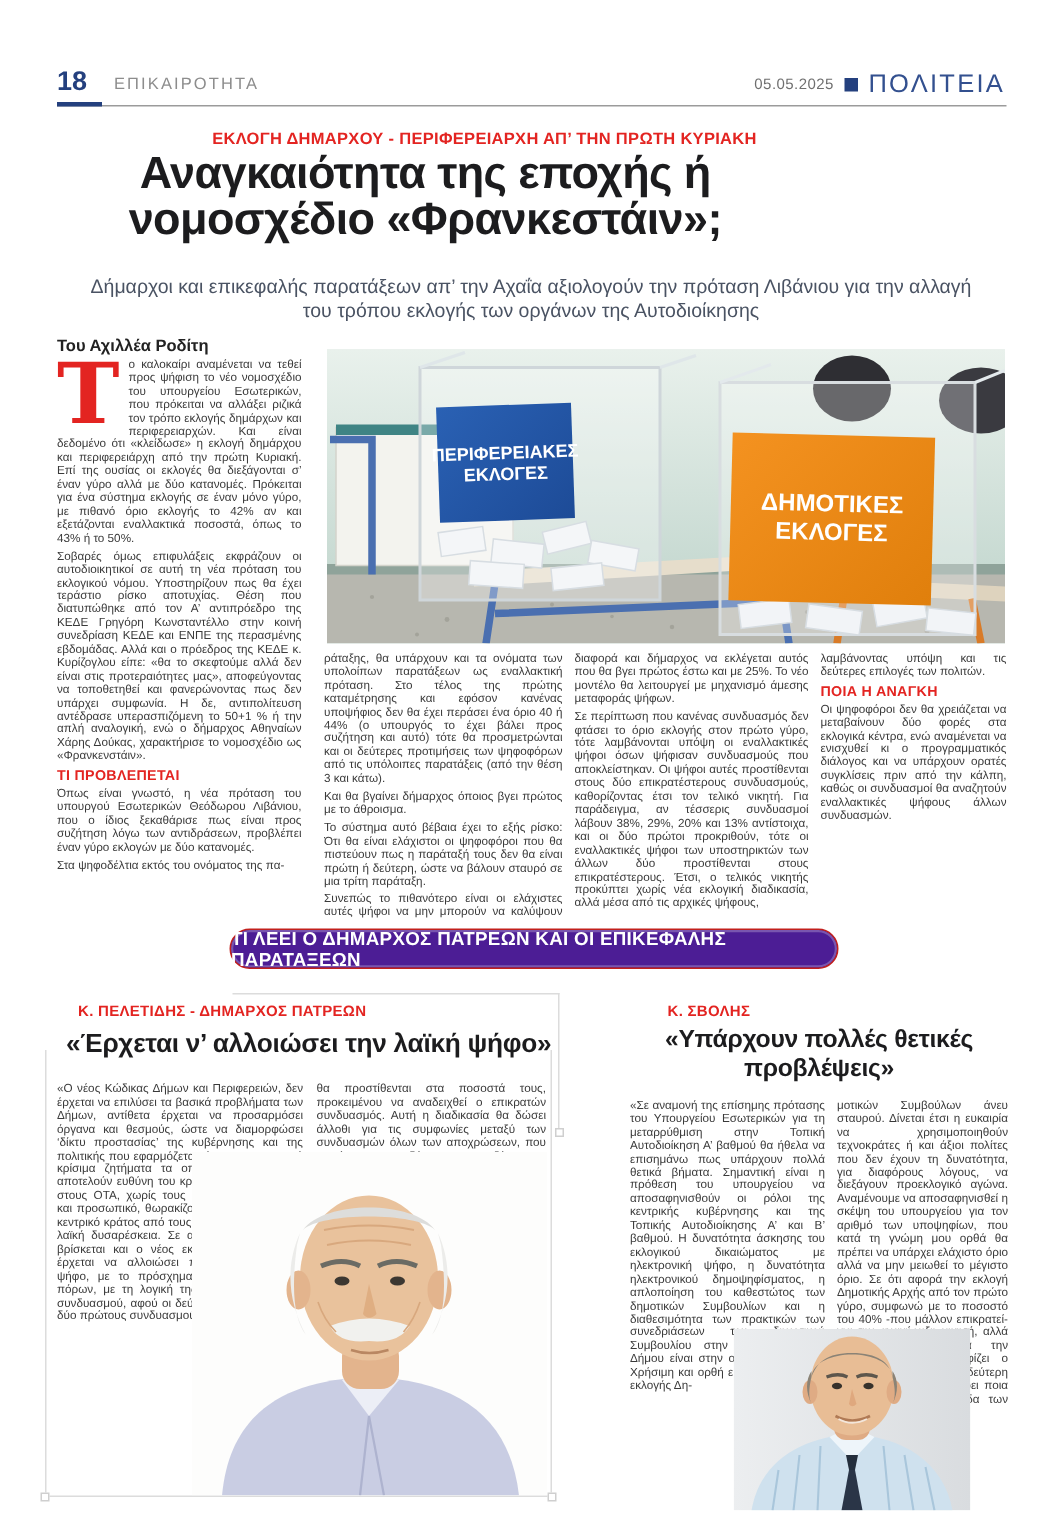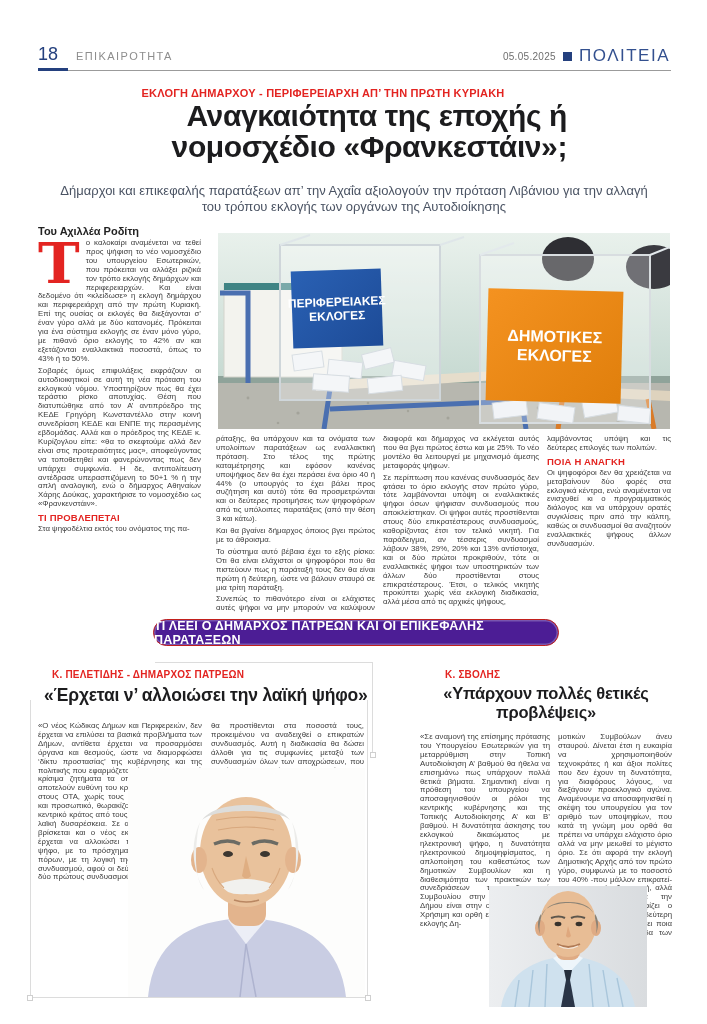--- a/index.html
+++ b/index.html
@@ -1,32 +1,32 @@
 <!DOCTYPE html>
 <html><head>
 <meta charset="utf-8">
 <style>
   html,body{margin:0;padding:0;background:#ffffff;}
   *{box-sizing:border-box;}
   body{font-family:"Liberation Sans","DejaVu Sans",sans-serif;-webkit-font-smoothing:antialiased;}
   #page{position:relative;width:707px;height:1024px;background:#fff;overflow:hidden;}
 
   
-  .pagenum{position:absolute;left:38px;top:44px;font-size:18px;font-weight:400;color:#24407e;}
+  .pagenum{position:absolute;left:38px;top:44px;font-size:18px;font-weight:700;color:#24407e;}
   .sectionlabel{position:absolute;left:76px;top:50px;font-size:11px;color:#8d8d8d;letter-spacing:1.4px;}
   .masthead{position:absolute;right:37px;top:46px;display:flex;align-items:center;gap:7px;}
   .date{font-size:10px;color:#6f6f6f;letter-spacing:.3px;}
   .brandsq{width:9px;height:9px;background:#24407e;}
   .brand{font-size:17px;color:#33508f;letter-spacing:1.5px;font-weight:400;}
   .headrule{position:absolute;left:38px;top:70px;width:633px;height:1px;background:#9b9b9b;}
   .headrule-navy{position:absolute;left:38px;top:68px;width:30px;height:3px;background:#24407e;}
 
   
   .kicker{position:absolute;left:0;top:87px;width:646px;text-align:center;font-size:11px;font-weight:800;color:#e32421;letter-spacing:.2px;}
-  .headline{position:absolute;left:0;top:100px;width:567px;text-align:right;font-size:30px;line-height:31px;font-weight:800;color:#1c1c1e;letter-spacing:-.4px;}
+  .headline{position:absolute;left:0;top:100px;width:567px;text-align:center;font-size:30px;line-height:31px;font-weight:800;color:#1c1c1e;letter-spacing:-.4px;}
   .subheadline{position:absolute;left:54px;top:183px;width:600px;text-align:center;font-size:13px;line-height:16px;color:#4a5363;}
   .byline{position:absolute;left:38px;top:225px;font-size:11px;font-weight:800;color:#222;}
 
   
   .bodycol{position:absolute;font-size:7.8px;line-height:8.9px;color:#3a3a3a;text-align:justify;overflow:hidden;}
   .bodycol p{margin:0 0 3px 0;}
   .bodycol .subhd{color:#e32421;font-weight:800;font-size:9.5px;letter-spacing:.2px;margin:5px 0 2px 0;}
   #mcol1{left:38px;top:239px;width:163px;height:412px;}
   #mcol2{left:216px;top:435px;width:159px;height:178px;}
   #mcol3{left:383px;top:435px;width:156px;height:180px;}
@@ -83,20 +83,21 @@
     <span>Αναγκαιότητα της εποχής ή</span><br>
     <span>νομοσχέδιο «Φρανκεστάιν»;</span>
   </div>
   <div class="subheadline">Δήμαρχοι και επικεφαλής παρατάξεων απ’ την Αχαΐα αξιολογούν την πρόταση Λιβάνιου για την αλλαγή του τρόπου εκλογής των οργάνων της Αυτοδιοίκησης</div>
   <div class="byline">Του Αχιλλέα Ροδίτη</div>
 
   <div class="bodycol" id="mcol1">
     <p><span class="dropcap">Τ</span><span>ο καλοκαίρι αναμένεται να τεθεί προς ψήφιση το νέο νομοσχέδιο του υπουργείου Εσωτερικών, που πρόκειται να αλλάξει ριζικά τον τρόπο εκλογής δημάρχων και περιφερειαρχών. Και είναι δεδομένο ότι «κλείδωσε» η εκλογή δημάρχου και περιφερειάρχη από την πρώτη Κυριακή. Επί της ουσίας οι εκλογές θα διεξάγονται σ’ έναν γύρο αλλά με δύο κατανομές. Πρόκειται για ένα σύστημα εκλογής σε έναν μόνο γύρο, με πιθανό όριο εκλογής το 42% αν και εξετάζονται εναλλακτικά ποσοστά, όπως το 43% ή το 50%.</span></p>
     <p>Σοβαρές όμως επιφυλάξεις εκφράζουν οι αυτοδιοικητικοί σε αυτή τη νέα πρόταση του εκλογικού νόμου. Υποστηρίζουν πως θα έχει τεράστιο ρίσκο αποτυχίας. Θέση που διατυπώθηκε από τον Α’ αντιπρόεδρο της ΚΕΔΕ Γρηγόρη Κωνσταντέλλο στην κοινή συνεδρίαση ΚΕΔΕ και ΕΝΠΕ της περασμένης εβδομάδας. Αλλά και ο πρόεδρος της ΚΕΔΕ κ. Κυρίζογλου είπε: «θα το σκεφτούμε αλλά δεν είναι στις προτεραιότητες μας», αποφεύγοντας να τοποθετηθεί και φανερώνοντας πως δεν υπάρχει συμφωνία. Η δε, αντιπολίτευση αντέδρασε υπερασπιζόμενη το 50+1 % ή την απλή αναλογική, ενώ ο δήμαρχος Αθηναίων Χάρης Δούκας, χαρακτήρισε το νομοσχέδιο ως «Φρανκενστάιν».</p>
     <div class="subhd">ΤΙ ΠΡΟΒΛΕΠΕΤΑΙ</div>
+    <p>Όπως είναι γνωστό, η νέα πρόταση του υπουργού Εσωτερικών Θεόδωρου Λιβάνιου, που ο ίδιος ξεκαθάρισε πως είναι προς συζήτηση λόγω των αντιδράσεων, προβλέπει έναν γύρο εκλογών με δύο κατανομές.</p>
     <p>Στα ψηφοδέλτια εκτός του ονόματος της πα-</p>
   </div>
 
   <div class="photo">
     <svg width="452" height="196" viewBox="0 0 452 196">
       <defs>
         <linearGradient id="wall" x1="0" y1="0" x2="0" y2="1">
           <stop offset="0" stop-color="#e9f1ec"></stop>
             <stop offset="1" stop-color="#c6d9d1"></stop>
         </linearGradient>

